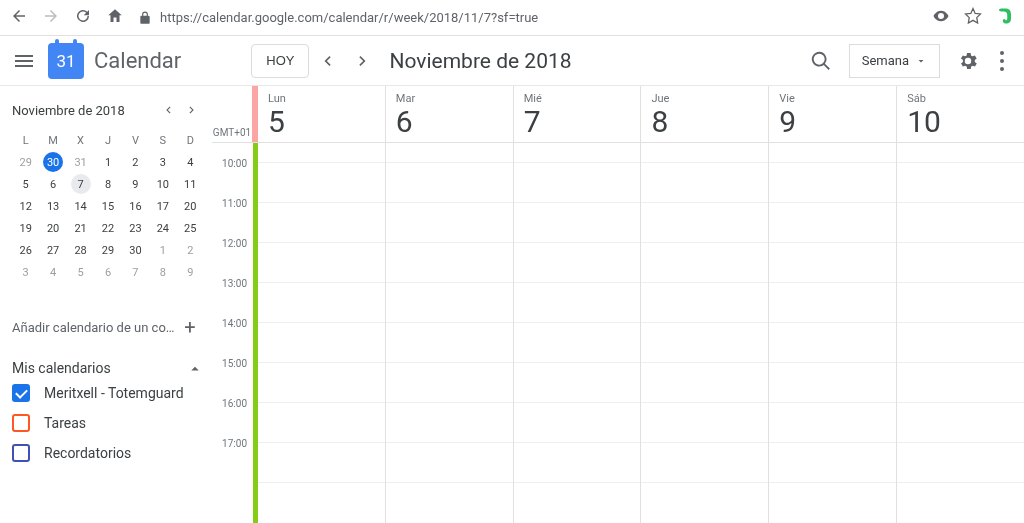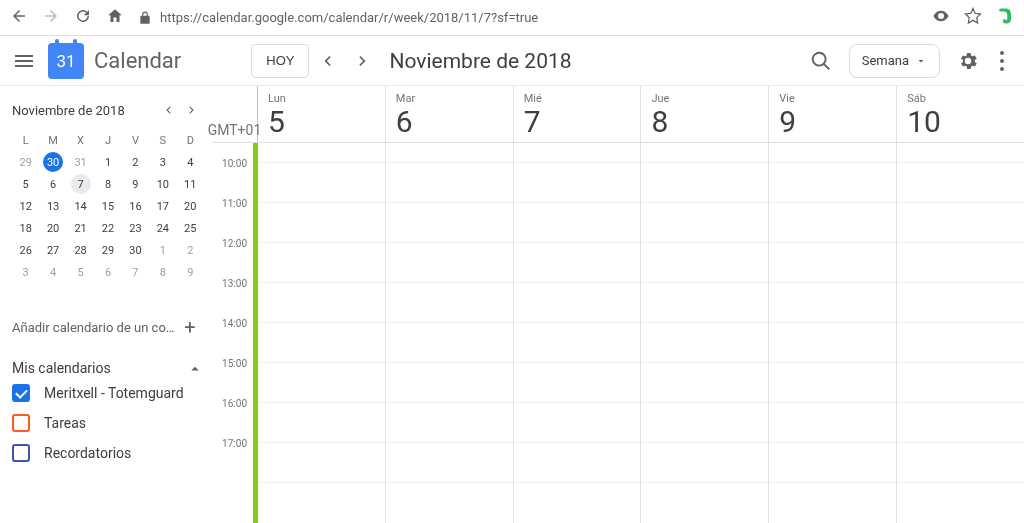--- a/index.html
+++ b/index.html
@@ -21,21 +21,21 @@
 .app-logo::before, .app-logo::after { content:""; position:absolute; width:4px; height:8px; background:#4285f4; border-radius:2px; top:-4px; }
 .app-logo::before { left:7px; } .app-logo::after { right:7px; }
 .app-title { font-size: 22px; color: #5f6368; font-weight: 400; }
 .today-btn { margin-left: 70px; height: 34px; padding: 0 14px; border: 1px solid #dadce0; border-radius: 4px; background: #fff; font-size: 13px; color: #3c4043; cursor: pointer; }
 .hdr-arrow { width: 36px; height: 36px; display: flex; align-items: center; justify-content: center; cursor: pointer; border-radius: 50%; }
 .hdr-arrow svg { width: 20px; height: 20px; fill: #5f6368; }
 .hdr-month { font-size: 21px; color: #3c4043; margin-left: 8px; }
 .hdr-spacer { flex: 1; }
 .hdr-search { width: 36px; height: 36px; display: flex; align-items: center; justify-content: center; cursor: pointer; }
 .hdr-search svg { width: 22px; height: 22px; fill: #5f6368; }
-.view-select { height: 34px; padding: 0 12px; border: 1px solid #dadce0; border-radius: 8px; display: flex; align-items: center; gap: 6px; margin: 0 10px; cursor: pointer; font-size: 13px; color: #3c4043; }
+.view-select { height: 34px; padding: 0 12px; border: 1px solid #dadce0; border-radius: 0; display: flex; align-items: center; gap: 6px; margin: 0 10px; cursor: pointer; font-size: 13px; color: #3c4043; }
 .view-select svg { width: 12px; height: 12px; fill: #5f6368; }
 .settings-btn { width: 36px; height: 36px; display: flex; align-items: center; justify-content: center; cursor: pointer; }
 .settings-btn svg { width: 22px; height: 22px; fill: #5f6368; }
 .apps-dots { width: 20px; display: flex; flex-direction: column; align-items: center; gap: 4px; margin-left: 6px; cursor: pointer; }
 .apps-dots span { width: 4px; height: 4px; background: #5f6368; border-radius: 50%; }
 
 
 .main { display: flex; height: calc(523px - 36px - 50px); }
 .sidebar { width: 212px; padding: 12px 8px 0 12px; overflow: hidden; }
 .content { flex: 1; display: flex; flex-direction: column; }
@@ -63,21 +63,21 @@
 .mycals-header span:first-child { flex: 1; }
 .mycals-header svg { width: 18px; height: 18px; fill: #5f6368; }
 .cal-item { display: flex; align-items: center; height: 30px; cursor: pointer; }
 .cal-check { width: 18px; height: 18px; border: 2px solid; border-radius: 3px; margin-right: 14px; display: flex; align-items: center; justify-content: center; }
 .cal-check.checked { background: currentColor; }
 .cal-check.checked::after { content: ""; width: 5px; height: 9px; border: solid #fff; border-width: 0 2px 2px 0; transform: rotate(45deg); margin-top: -2px; }
 .cal-label { font-size: 14px; color: #3c4043; white-space: nowrap; overflow: hidden; text-overflow: ellipsis; }
 
 
 .week-day-headers { display: flex; border-bottom: 1px solid #e0e0e0; }
-.tz-col { width: 46px; font-size: 14px; color: #70757a; display: flex; align-items: flex-end; justify-content: center; padding-bottom: 4px; border-right: 1px solid #fca5a5; }
+.tz-col { width: 46px; font-size: 10px; color: #70757a; display: flex; align-items: flex-end; justify-content: center; padding-bottom: 4px; border-right: 6px solid #fca5a5; }
 .day-head { flex: 1; padding: 6px 0 4px 10px; border-right: 1px solid #e0e0e0; }
 .day-head:last-child { border-right: none; }
 .day-dow { font-size: 11px; color: #70757a; }
 .day-num { font-size: 30px; color: #3c4043; font-weight: 400; line-height: 1.1; }
 .grid-body { flex: 1; overflow: hidden; position: relative; }
 .grid-inner { display: flex; height: 100%; }
 .time-col { width: 46px; border-right: 5px solid #84cc16; }
 .time-slot { height: 40px; font-size: 10px; color: #70757a; text-align: right; padding-right: 6px; position: relative; top: -5px; }
 .day-cols { flex: 1; display: flex; }
 .day-col { flex: 1; border-right: 1px solid #e0e0e0; }
@@ -245,21 +245,21 @@
         <div class="mini-day">
           <span>16</span>
         </div>
         <div class="mini-day">
           <span>17</span>
         </div>
         <div class="mini-day">
           <span>20</span>
         </div>
         <div class="mini-day">
-          <span>18</span>
+          <span>19</span>
         </div>
         <div class="mini-day">
           <span>20</span>
         </div>
         <div class="mini-day">
           <span>21</span>
         </div>
         <div class="mini-day">
           <span>22</span>
         </div>

